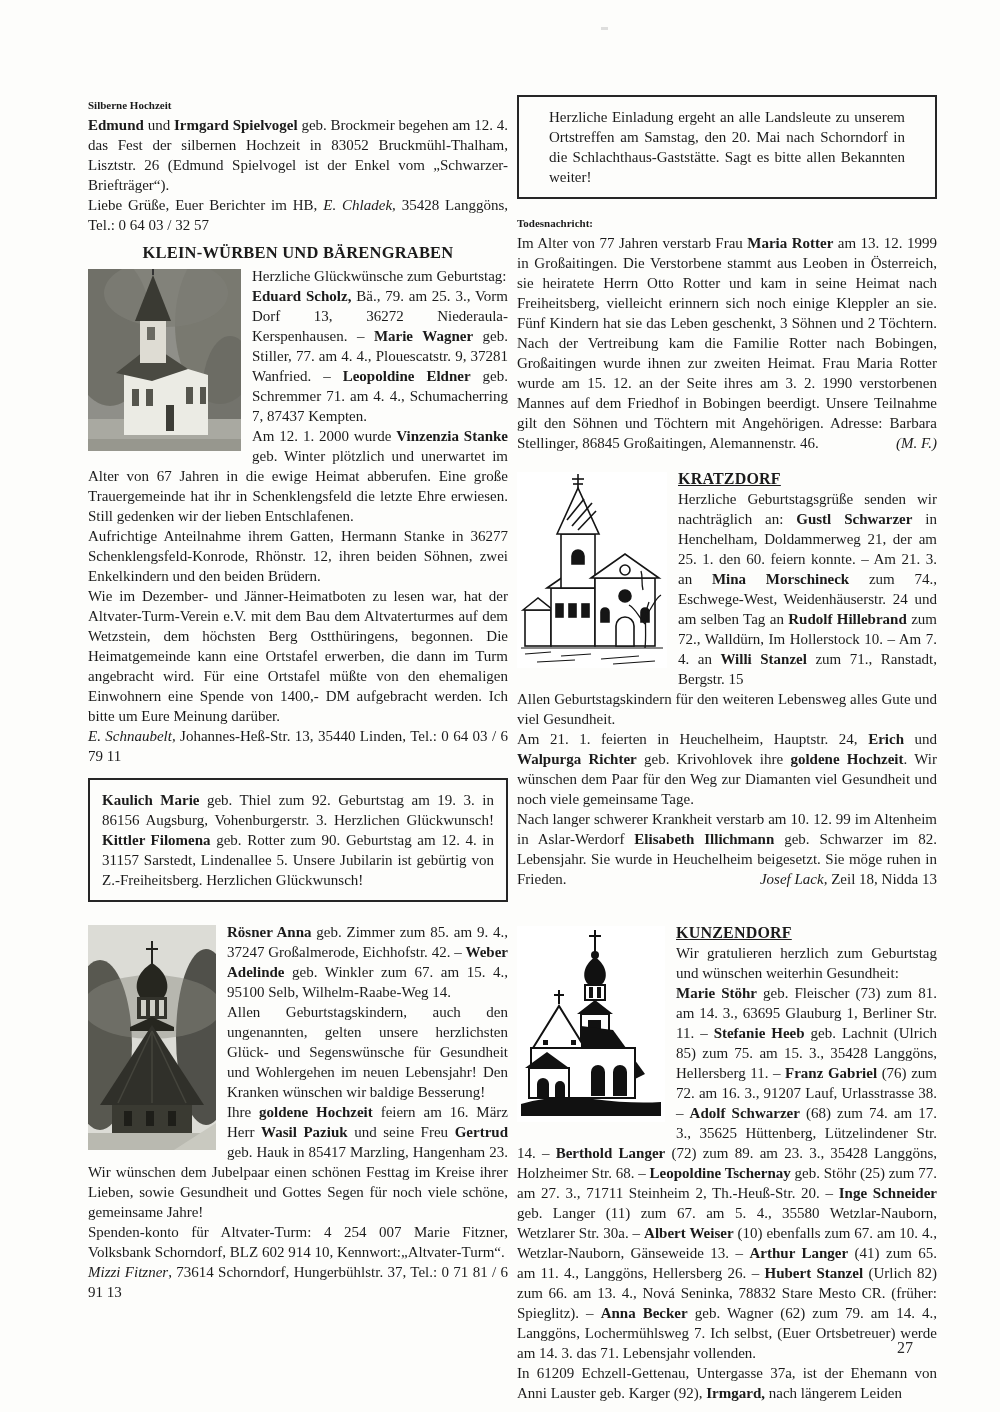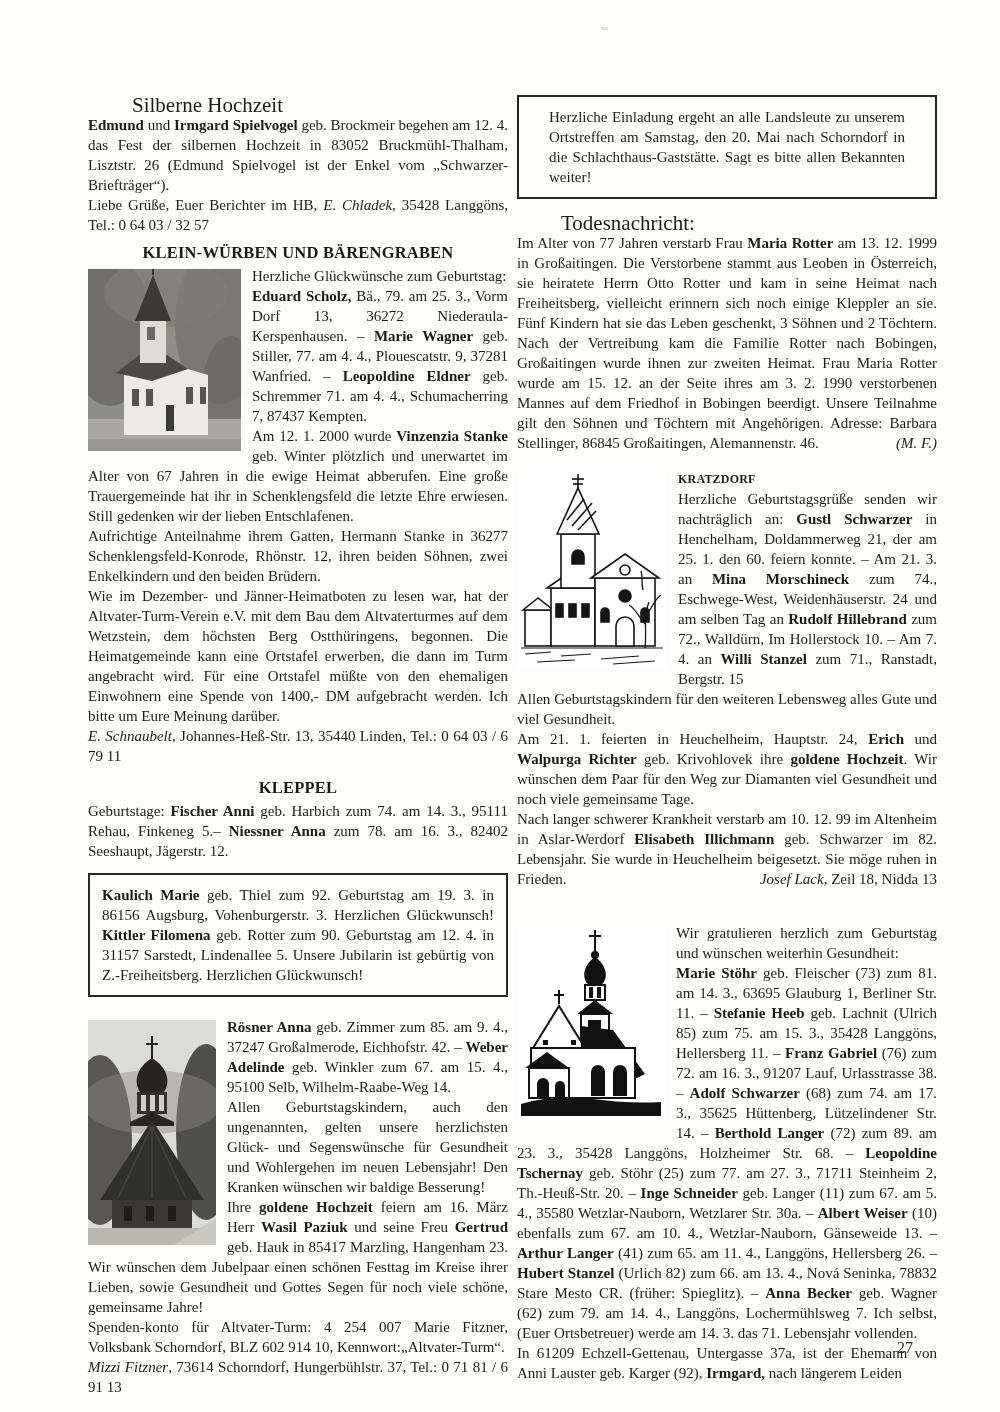--- a/index.html
+++ b/index.html
@@ -14,23 +14,23 @@
     background:#fdfdfb; overflow:hidden;
   }
   .smudge { position:absolute; left:601px; top:27px; width:7px; height:3px; background:#c9c9c9; opacity:.6; }
   .cols { position:absolute; left:88px; top:95px; display:flex; gap:9px; }
   .col {
     width:420px; font-size:15px; line-height:20px;
     text-align:justify; hyphens:auto;
   }
   .para { text-align:justify; }
   section { clear:both; }
-  .h-left  { font-weight:normal; font-size:21px;margin-left:44px; }
+  .h-left  { font-weight:bold; font-size:11px; }
   .h-center{ font-weight:bold; font-size:16.5px; text-align:center; letter-spacing:.2px; }
-  .h-run   { font-weight:bold; font-size:12px; letter-spacing:.2px; }
+  .h-run   { font-weight:bold; font-size:16px; letter-spacing:.2px;text-decoration:underline; }
   .mt-sec  { margin-top:8px; }
   .mt-sec2 { margin-top:12px; }
   .mb-head { margin-bottom:3px; }
   .float-img { float:left; margin:3px 11px 2px 0; }
   .float-img svg { display:block; }
   .box {
     border:2px solid #262626; padding:10px 12px;
     margin:12px 0 20px 0;
   }
   .box-invite { border:2px solid #262626; padding:10px 30px; margin:0 0 14px 0; }
@@ -84,24 +84,20 @@
           </svg>
         </div>
         <p class="para"><span>Herzliche Glückwünsche zum Geburtstag:</span></p>
         <p class="para"><span style="font-weight: bold;">Eduard Scholz,</span><span> Bä., 79. am 25. 3., Vorm Dorf 13, 36272 Niederaula-Kerspenhausen. – </span><span style="font-weight: bold;">Marie Wagner</span><span> geb. Stiller, 77. am 4. 4., Plouescatstr. 9, 37281 Wanfried. – </span><span style="font-weight: bold;">Leopoldine Eldner</span><span> geb. Schremmer 71. am 4. 4., Schumacherring 7, 87437 Kempten.</span></p>
         <p class="para"><span>Am 12. 1. 2000 wurde </span><span style="font-weight: bold;">Vinzenzia Stanke</span><span> geb. Winter plötzlich und unerwartet im Alter von 67 Jahren in die ewige Heimat abberufen. Eine große Trauergemeinde hat ihr in Schenklengsfeld die letzte Ehre erwiesen. Still gedenken wir der lieben Entschlafenen.</span></p>
         <p class="para"><span>Aufrichtige Anteilnahme ihrem Gatten, Hermann Stanke in 36277 Schenklengsfeld-Konrode, Rhönstr. 12, ihren beiden Söhnen, zwei Enkelkindern und den beiden Brüdern.</span></p>
         <p class="para"><span>Wie im Dezember- und Jänner-Heimatboten zu lesen war, hat der Altvater-Turm-Verein e.V. mit dem Bau dem Altvaterturmes auf dem Wetzstein, dem höchsten Berg Ostthüringens, begonnen. Die Heimatgemeinde kann eine Ortstafel erwerben, die dann im Turm angebracht wird. Für eine Ortstafel müßte von den ehemaligen Einwohnern eine Spende von 1400,- DM aufgebracht werden. Ich bitte um Eure Meinung darüber.</span></p>
         <p class="para"><span style="font-style: italic;">E. Schnaubelt</span><span>, Johannes-Heß-Str. 13, 35440 Linden, Tel.: 0 64 03 / 6 79 11</span></p>
       </section>
 
-      <section>
-        <div class="h-center mt-sec2 mb-head">KLEPPEL</div>
-        <p class="para"><span>Geburtstage: </span><span style="font-weight: bold;">Fischer Anni</span><span> geb. Harbich zum 74. am 14. 3., 95111 Rehau, Finkeneg 5.– </span><span style="font-weight: bold;">Niessner Anna</span><span> zum 78. am 16. 3., 82402 Seeshaupt, Jägerstr. 12.</span></p>
-      </section>
 
       <section class="box">
         <p class="para"><span style="font-weight: bold;">Kaulich Marie</span><span> geb. Thiel zum 92. Geburtstag am 19. 3. in 86156 Augsburg, Vohenburgerstr. 3. Herzlichen Glückwunsch! </span><span style="font-weight: bold;">Kittler Filomena</span><span> geb. Rotter zum 90. Geburtstag am 12. 4. in 31157 Sarstedt, Lindenallee 5. Unsere Jubilarin ist gebürtig von Z.-Freiheitsberg. Herzlichen Glückwunsch!</span></p>
       </section>
 
       <section class="roesner">
         <div class="float-img">
           <svg width="128" height="225" viewBox="0 0 128 225" xmlns="http://www.w3.org/2000/svg">
             <rect width="128" height="225" fill="#dcdcd6"></rect>
             <ellipse cx="12" cy="120" rx="32" ry="85" fill="#585850"></ellipse>
@@ -218,20 +214,21 @@
             <path d="M74,170 v-24 a7,7 0 0 1 14,0 v24 z" fill="#111"></path>
             <rect x="26" y="114" width="5" height="5" fill="#111"></rect>
             <rect x="54" y="114" width="5" height="5" fill="#111"></rect>
             <polygon points="8,142 30,126 52,142" fill="#111"></polygon>
             <rect x="12" y="142" width="40" height="30" fill="#fff" stroke="#111" stroke-width="2"></rect>
             <path d="M20,172 v-14 a6,6 0 0 1 12,0 v14 z" fill="#111"></path>
             <path d="M38,172 v-12 a5,5 0 0 1 10,0 v12 z" fill="#111"></path>
             <path d="M4,178 q34,-10 72,-5 t68,3 l0,14 l-140,0 z" fill="#111"></path>
           </svg>
         </div>
+        <div class="h-run">KUNZENDORF</div>
         <p class="para"><span>Wir gratulieren herzlich zum Geburtstag und wünschen weiterhin Gesundheit:</span></p>
         <p class="para"><span style="font-weight: bold;">Marie Stöhr</span><span> geb. Fleischer (73) zum 81. am 14. 3., 63695 Glauburg 1, Berliner Str. 11. – </span><span style="font-weight: bold;">Stefanie Heeb</span><span> geb. Lachnit (Ulrich 85) zum 75. am 15. 3., 35428 Langgöns, Hellersberg 11. – </span><span style="font-weight: bold;">Franz Gabriel</span><span> (76) zum 72. am 16. 3., 91207 Lauf, Urlasstrasse 38. – </span><span style="font-weight: bold;">Adolf Schwarzer</span><span> (68) zum 74. am 17. 3., 35625 Hüttenberg, Lützelindener Str. 14. – </span><span style="font-weight: bold;">Berthold Langer</span><span> (72) zum 89. am 23. 3., 35428 Langgöns, Holzheimer Str. 68. – </span><span style="font-weight: bold;">Leopoldine Tschernay</span><span> geb. Stöhr (25) zum 77. am 27. 3., 71711 Steinheim 2, Th.-Heuß-Str. 20. – </span><span style="font-weight: bold;">Inge Schneider</span><span> geb. Langer (11) zum 67. am 5. 4., 35580 Wetzlar-Nauborn, Wetzlarer Str. 30a. – </span><span style="font-weight: bold;">Albert Weiser</span><span> (10) ebenfalls zum 67. am 10. 4., Wetzlar-Nauborn, Gänseweide 13. – </span><span style="font-weight: bold;">Arthur Langer</span><span> (41) zum 65. am 11. 4., Langgöns, Hellersberg 26. – </span><span style="font-weight: bold;">Hubert Stanzel</span><span> (Urlich 82) zum 66. am 13. 4., Nová Seninka, 78832 Stare Mesto CR. (früher: Spieglitz). – </span><span style="font-weight: bold;">Anna Becker</span><span> geb. Wagner (62) zum 79. am 14. 4., Langgöns, Lochermühlsweg 7. Ich selbst, (Euer Ortsbetreuer) werde am 14. 3. das 71. Lebensjahr vollenden.</span></p>
         <p class="para"><span>In 61209 Echzell-Gettenau, Untergasse 37a, ist der Ehemann von Anni Lauster geb. Karger (92), </span><span style="font-weight: bold;">Irmgard,</span><span> nach längerem Leiden</span></p>
       </section>
     </div>
   </div>
 
   <div class="pageno">27</div>
 </div>
 

